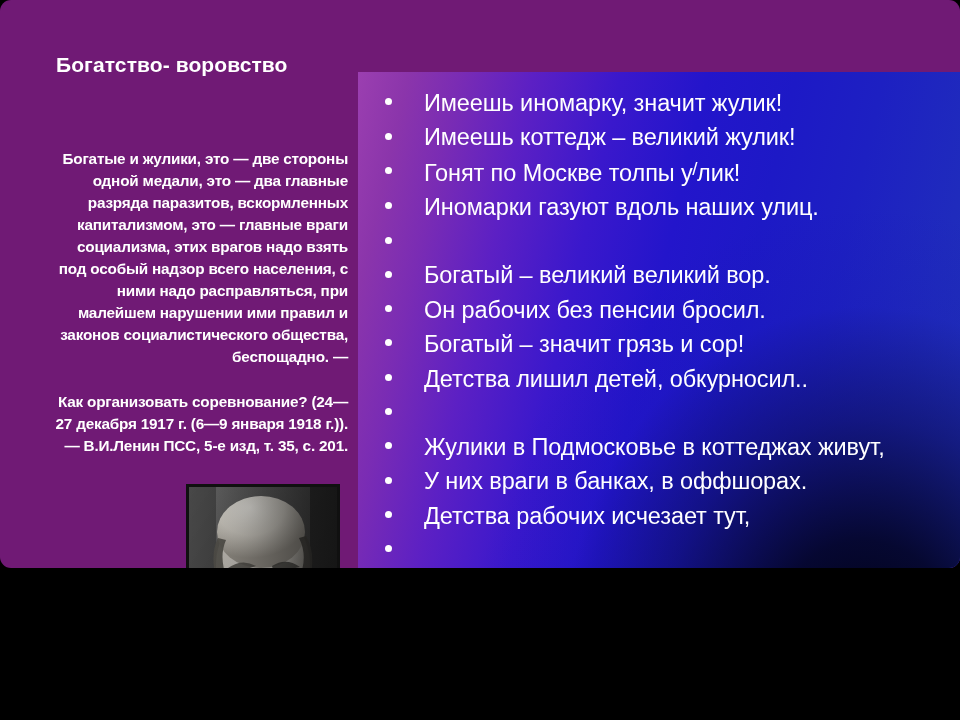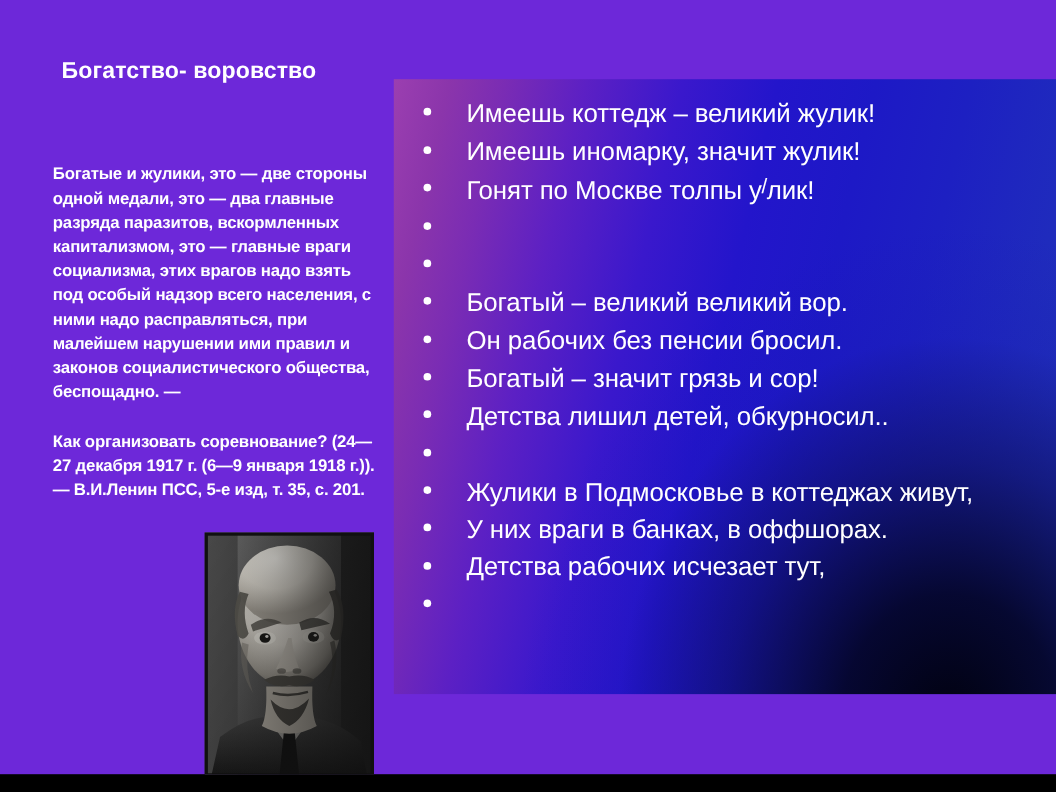--- a/index.html
+++ b/index.html
@@ -8,23 +8,24 @@
     padding: 0;
     background: #000000;
   }
   body {
     font-family: "Liberation Sans", sans-serif;
   }
 
   #slide {
     position: relative;
     width: 960px;
-    height: 704px;
-    background: #6d28d9;
+    height: 568px;
+    background: #701a75;
     overflow: hidden;
+    border-radius: 11px;
   }
 
   
   #slide-title {
     position: absolute;
     left: 56px;
     top: 52px;
     width: 300px;
     font-size: 21px;
     font-weight: bold;
@@ -42,21 +43,21 @@
     width: 300px;
   }
 
   .left-paragraph {
     font-size: 15.3px;
     font-weight: bold;
     color: #ffffff;
     line-height: 1.44;
     letter-spacing: -0.2px;
     margin: 0;
-    text-align: left;
+    text-align: right;
   }
 
   #quote-citation {
     margin-top: 23px;
   }
 
   
   #lenin-photo {
     position: absolute;
     left: 186px;
@@ -220,24 +221,24 @@
       <path d="M118 98 Q124 124 110 148 Q120 124 114 100 Z" fill="#35332f" opacity="0.6"></path>
 
       <rect x="0" y="0" width="154" height="222" fill="url(#shadowSide)"></rect>
 
       <rect x="0" y="0" width="154" height="222" fill="none" stroke="#101010" stroke-width="6"></rect>
     </svg>
   </div>
 
   <div id="bullet-panel">
     <ul id="bullet-list">
+        <li class="bullet-row"><span class="bullet-dot"></span><span class="bullet-text">Имеешь иномарку, значит жулик!</span></li>
         <li class="bullet-row"><span class="bullet-dot"></span><span class="bullet-text">Имеешь коттедж – великий жулик!</span></li>
-        <li class="bullet-row"><span class="bullet-dot"></span><span class="bullet-text">Имеешь иномарку, значит жулик!</span></li>
         <li class="bullet-row"><span class="bullet-dot"></span><span class="bullet-text">Гонят по Москве толпы у</span><span class="sup-slash">/</span><span class="bullet-text">лик!</span></li>
-        <li class="bullet-row"><span class="bullet-dot"></span></li>
+        <li class="bullet-row"><span class="bullet-dot"></span><span class="bullet-text">Иномарки газуют вдоль наших улиц.</span></li>
         <li class="bullet-row is-empty"><span class="bullet-dot"></span><span class="bullet-text"></span></li>
         <li class="bullet-row"><span class="bullet-dot"></span><span class="bullet-text">Богатый – великий великий вор.</span></li>
         <li class="bullet-row"><span class="bullet-dot"></span><span class="bullet-text">Он рабочих без пенсии бросил.</span></li>
         <li class="bullet-row"><span class="bullet-dot"></span><span class="bullet-text">Богатый – значит грязь и сор!</span></li>
         <li class="bullet-row"><span class="bullet-dot"></span><span class="bullet-text">Детства лишил детей, обкурносил..</span></li>
         <li class="bullet-row is-empty"><span class="bullet-dot"></span><span class="bullet-text"></span></li>
         <li class="bullet-row"><span class="bullet-dot"></span><span class="bullet-text">Жулики в Подмосковье  в коттеджах живут,</span></li>
         <li class="bullet-row"><span class="bullet-dot"></span><span class="bullet-text">У них враги в банках, в оффшорах.</span></li>
         <li class="bullet-row"><span class="bullet-dot"></span><span class="bullet-text">Детства рабочих исчезает тут,</span></li>
         <li class="bullet-row"><span class="bullet-dot"></span></li>

